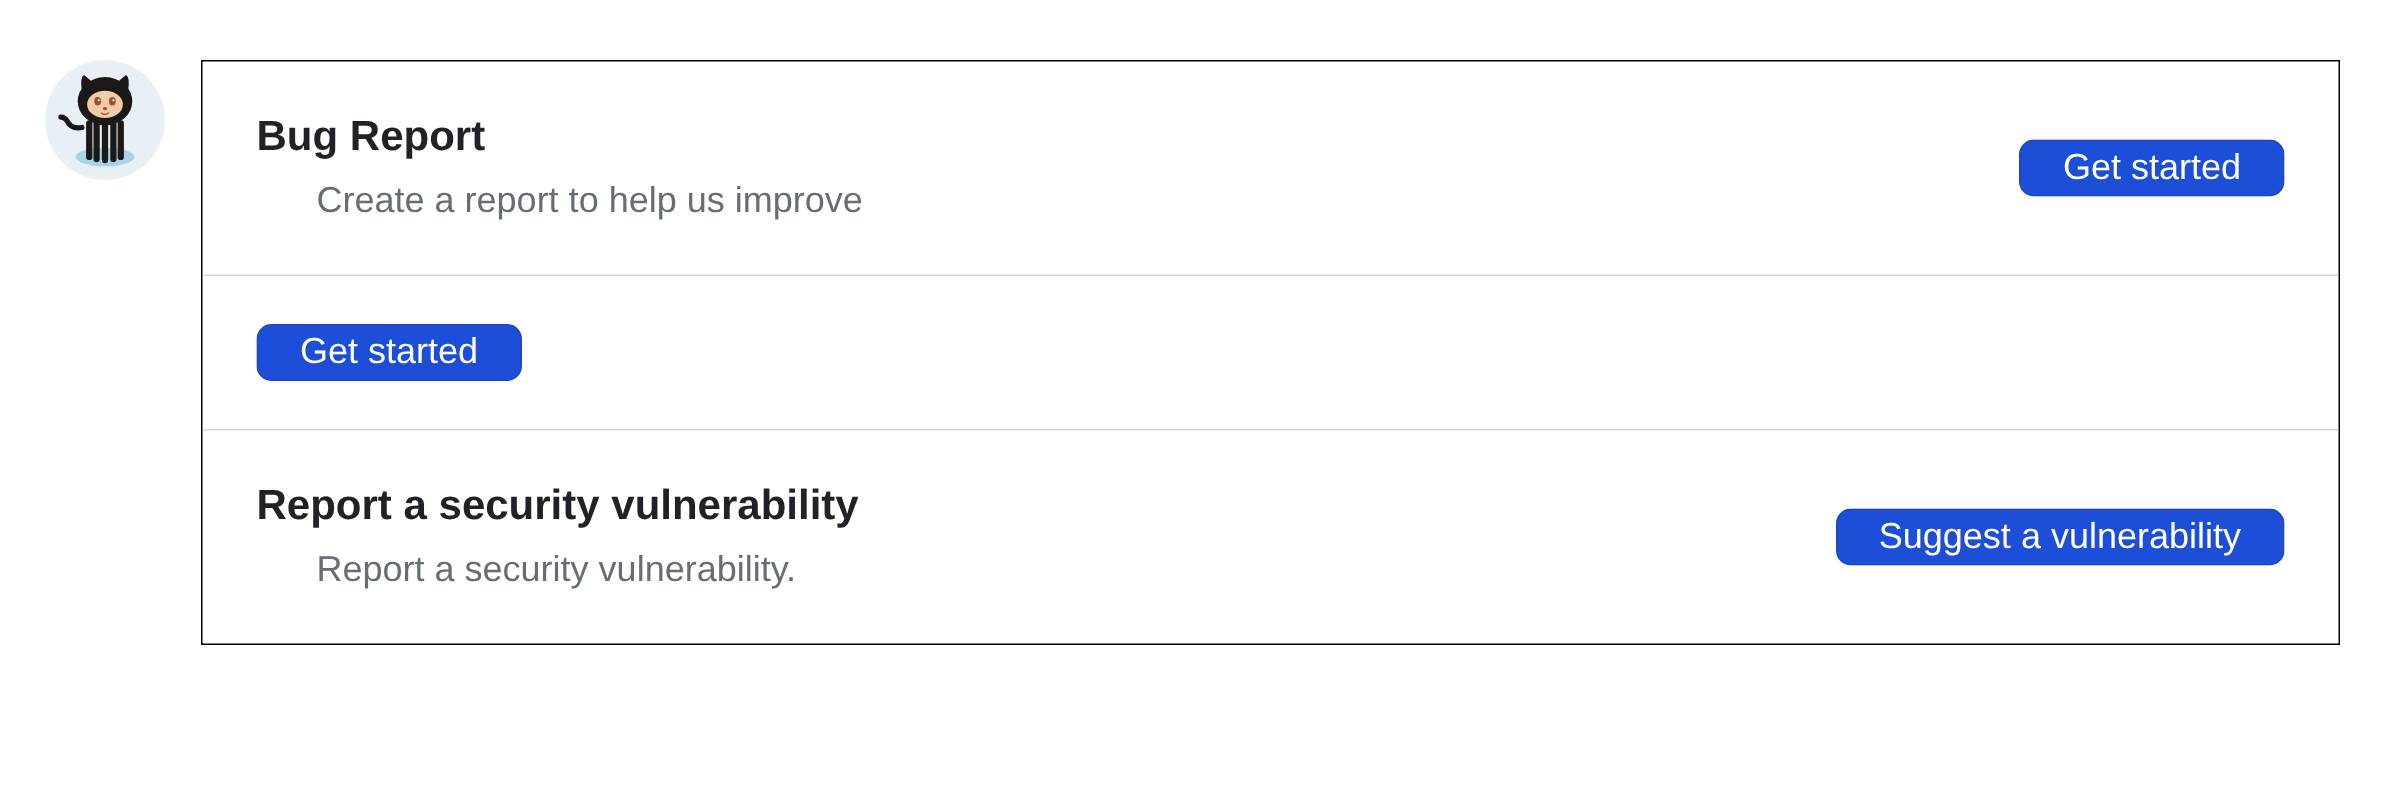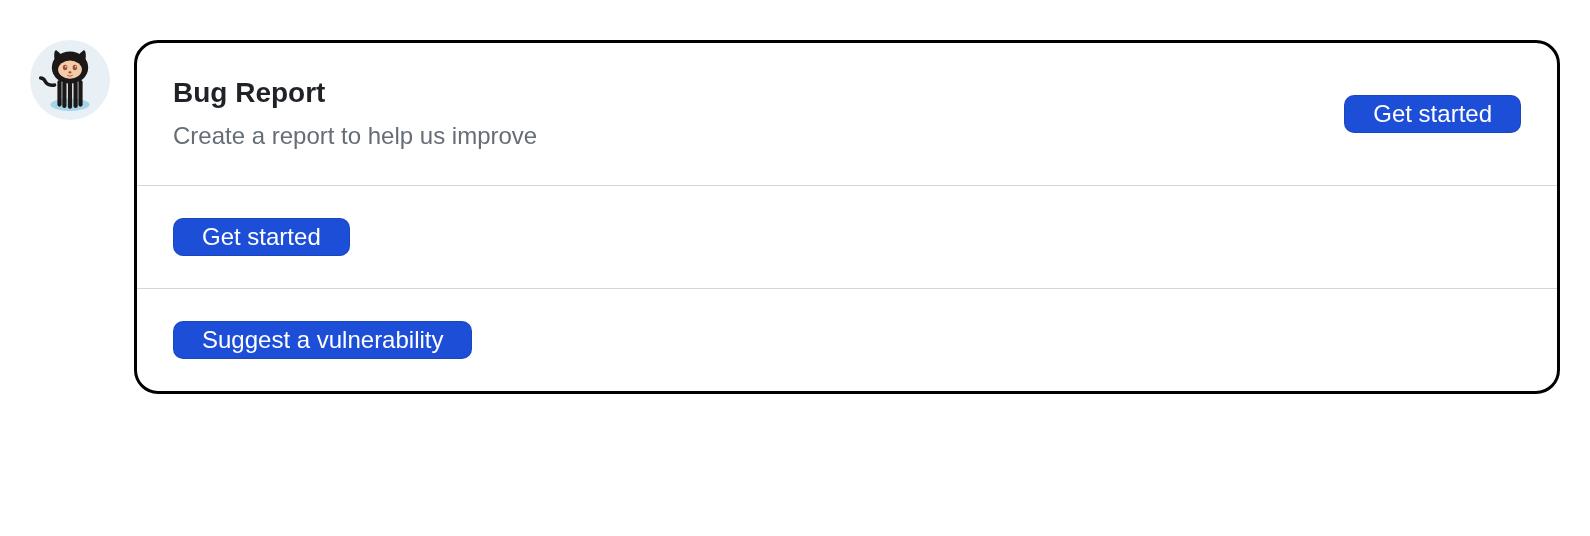--- a/index.html
+++ b/index.html
@@ -28,22 +28,22 @@
       justify-content: center;
       flex-shrink: 0;
       overflow: hidden;
     }
     .avatar svg {
       width: 70px;
       height: 70px;
     }
     .templates-list {
       flex: 1;
-      border: 3px solid #000000;
-      border-radius: 24px;
+      border: 1px solid #000000;
+      border-radius: 0;
       overflow: hidden;
       background: #ffffff;
     }
     .template-item {
       display: flex;
       align-items: center;
       justify-content: space-between;
       padding: 32px 36px;
       border-bottom: 1px solid #d0d7de;
     }
@@ -58,20 +58,21 @@
     .template-title {
       font-size: 28px;
       font-weight: 600;
       color: #1f2328;
       line-height: 1.3;
     }
     .template-desc {
       font-size: 24px;
       color: #656d76;
       line-height: 1.4;
+      margin-left: 40px;
     }
     .action-btn {
       background: #1d4ed8;
       color: #ffffff;
       border: 1px solid rgba(27,31,36,0.15);
       border-radius: 10px;
       padding: 4px 28px;
       font-size: 24px;
       font-weight: 500;
       cursor: pointer;
@@ -115,17 +116,21 @@
         <div class="template-desc">Create a report to help us improve</div>
       </div>
       <button class="action-btn">Get started</button>
     </div>
 
     <div class="template-item">
       <button class="action-btn">Get started</button>
     </div>
 
     <div class="template-item">
+      <div class="template-text">
+        <div class="template-title">Report a security vulnerability</div>
+        <div class="template-desc">Report a security vulnerability.</div>
+      </div>
       <button class="action-btn">Suggest a vulnerability</button>
     </div>
 
   </div>
 </div>
 
 </body></html>

